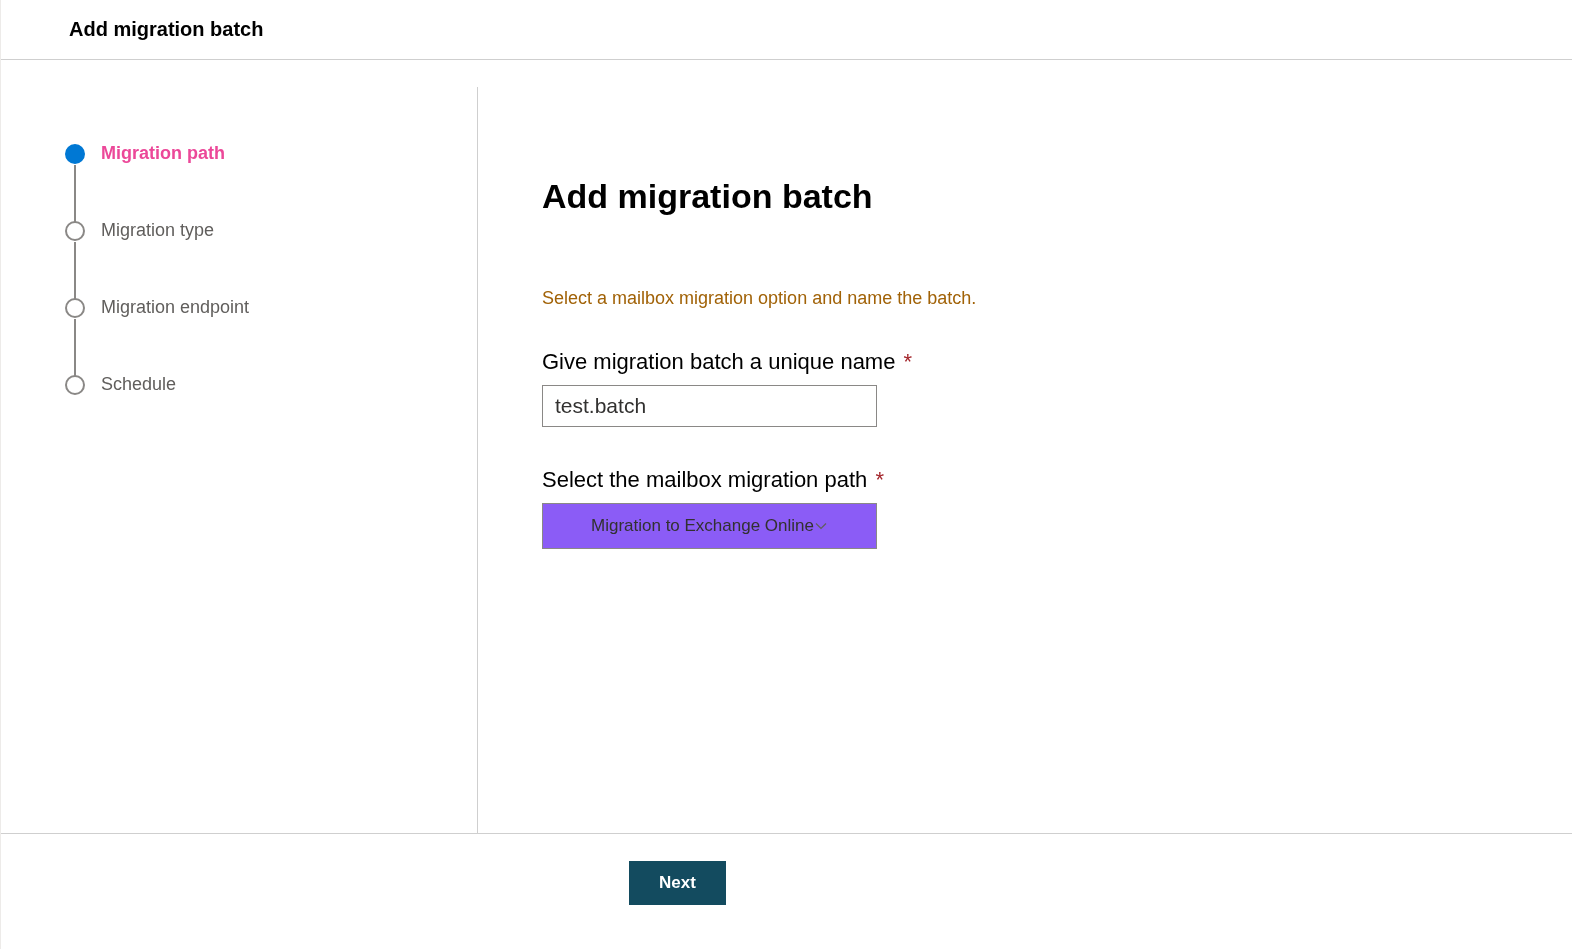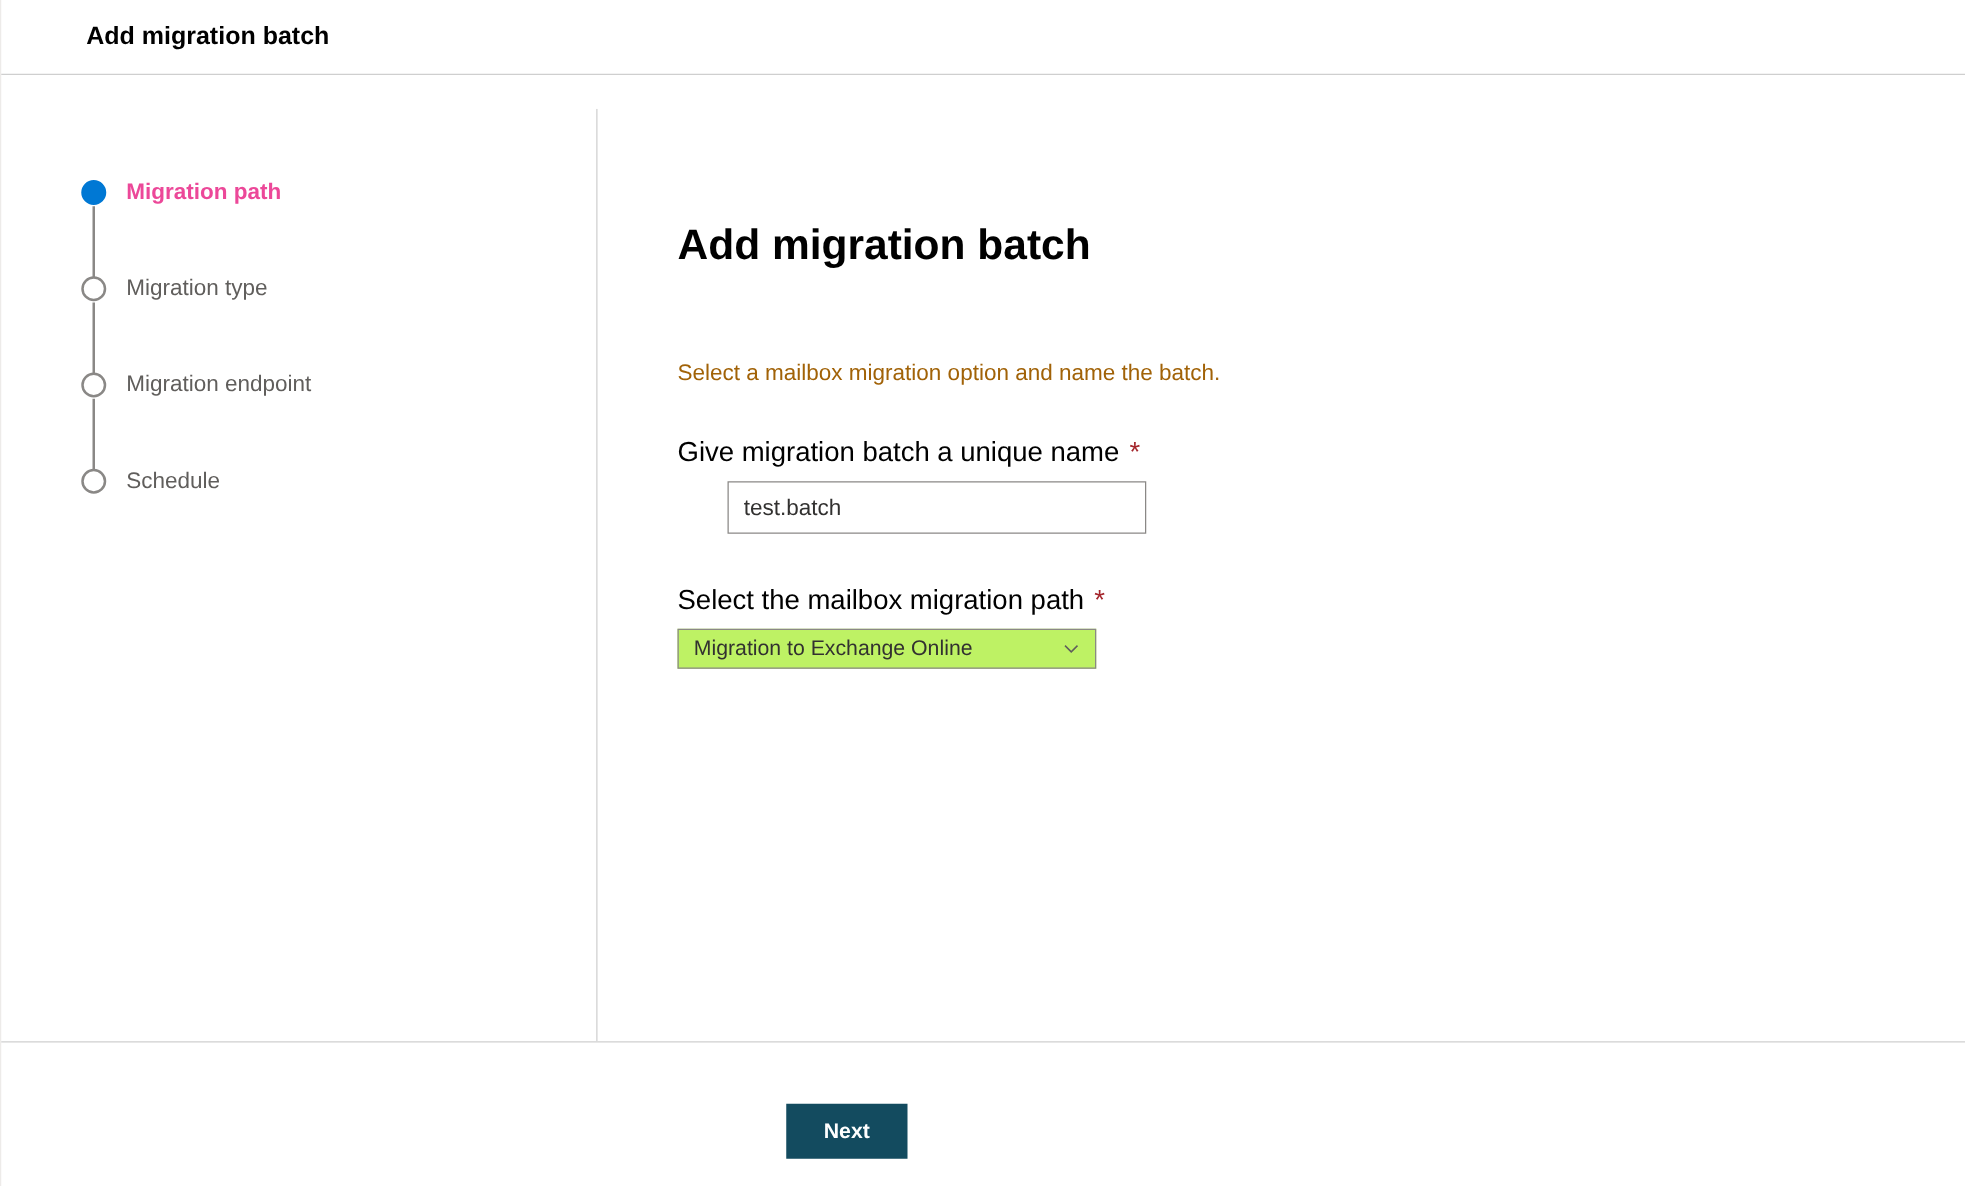--- a/index.html
+++ b/index.html
@@ -55,40 +55,39 @@
     }
     .main-title { font-size: 34px; font-weight: 700; color: #000; margin-bottom: 72px; }
     .description { font-size: 18px; color: #a16207; margin-bottom: 40px; }
     .field { margin-bottom: 40px; }
     .field-label { font-size: 22px; font-weight: 400; color: #000; display: block; margin-bottom: 10px; }
     .required { color: #a4262c; margin-left: 2px; }
     .text-input {
       width: 335px; height: 42px;
       border: 1px solid #8a8886;
       padding: 0 12px;
-      font-size: 18px;
+      font-size: 21px;
       font-family: inherit;
       color: #323130;
       background: #fff;
-      margin-left: 40px;
     }
     .select-wrap {
-      width: 335px; height: 32px;
+      width: 335px; height: 46px;
       border: 1px solid #8a8886;
       display: flex; align-items: center;
       padding: 0 12px;
-      justify-content: space-between;
+      justify-content: center;
       cursor: pointer;
-      background: #bef264;
+      background: #8b5cf6;
     }
     .select-value { font-size: 17px; color: #323130; }
     .footer {
       height: 88px;
       display: flex;
-      align-items: center;
+      align-items: flex-start;
       padding-left: 628px;
     }
     .btn-primary {
       background: #1f4e5f;
       background: #134b5f;
       color: #fff;
       border: none;
       font-size: 17px;
       font-weight: 600;
       padding: 12px 30px;

